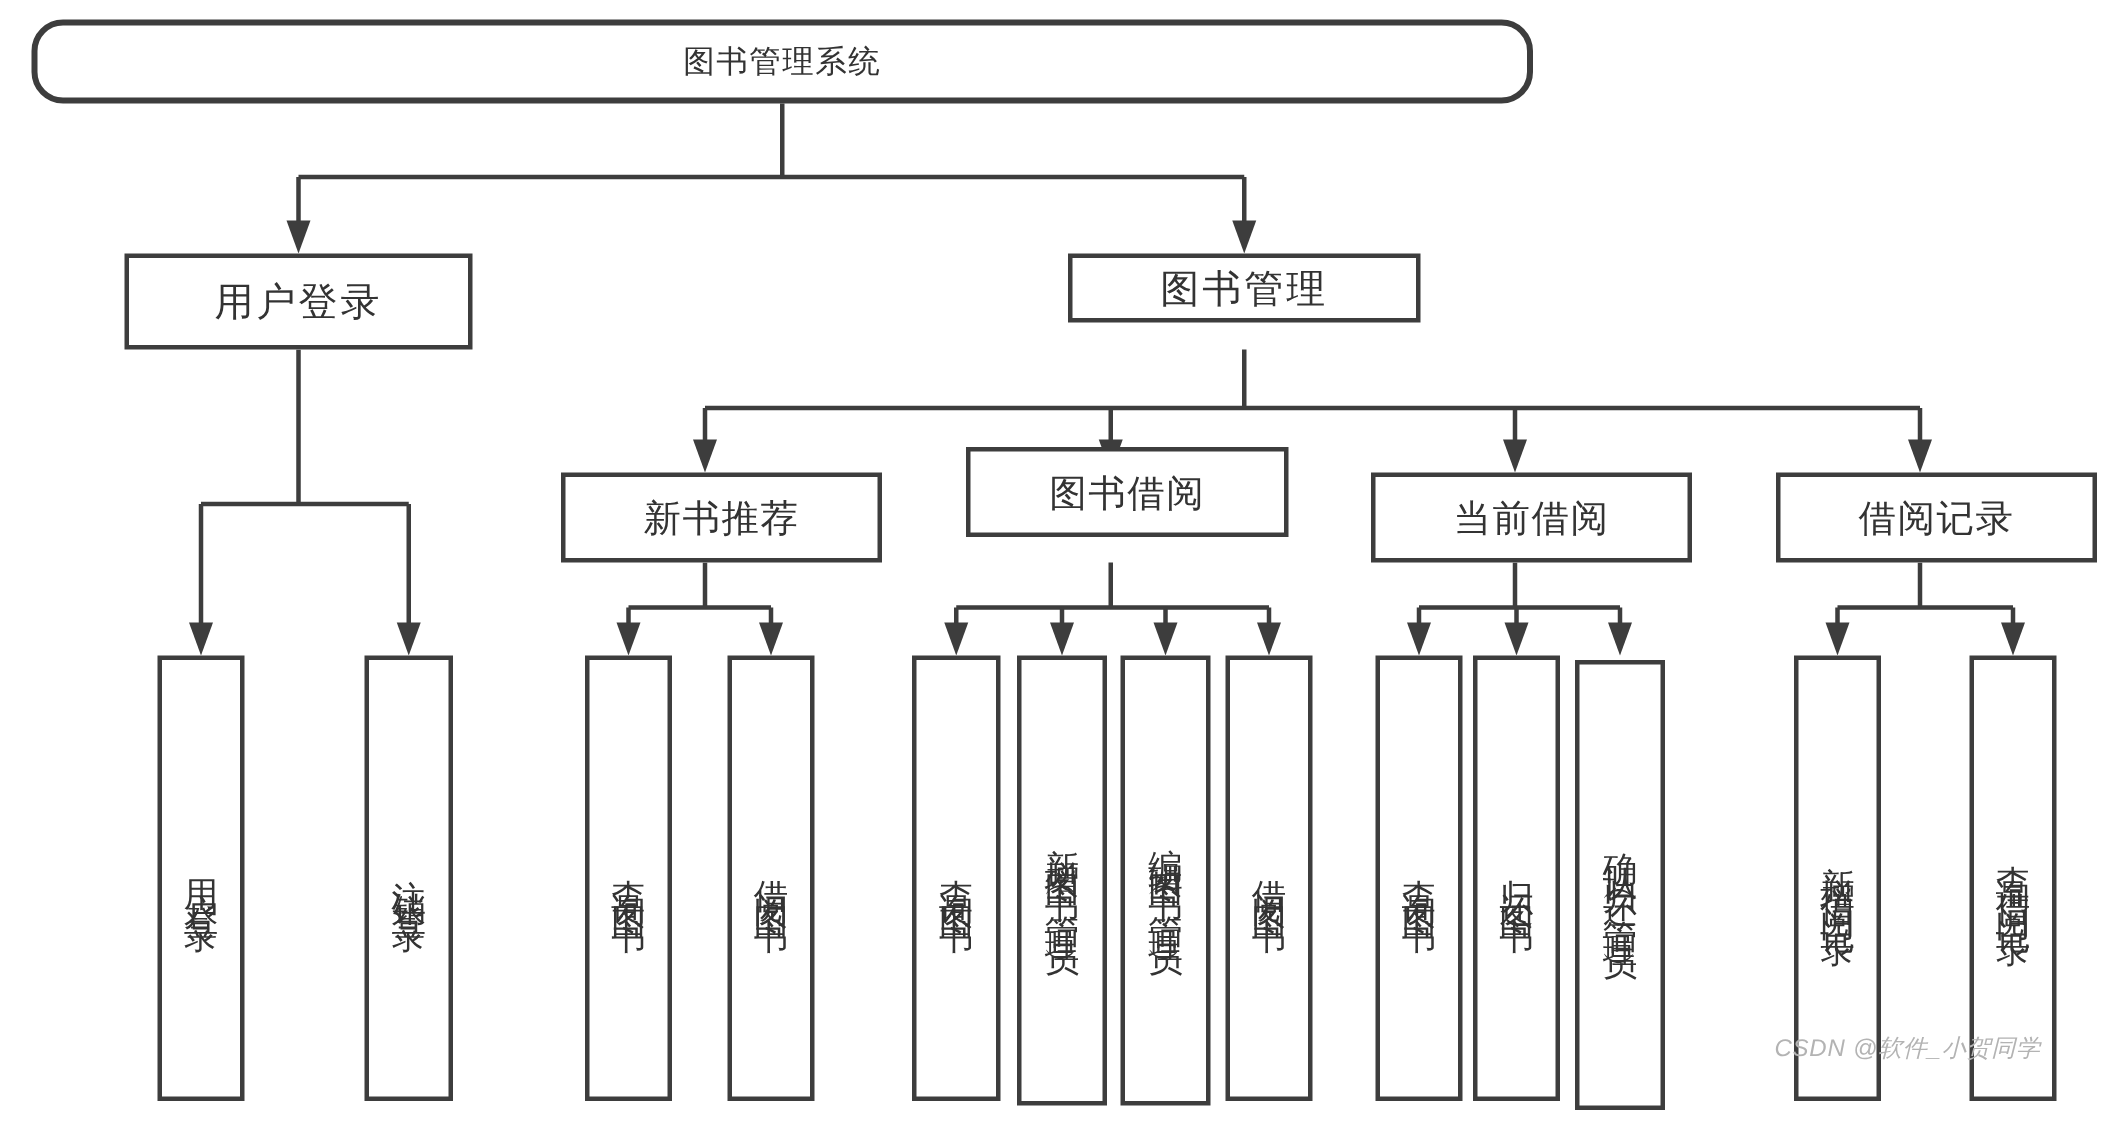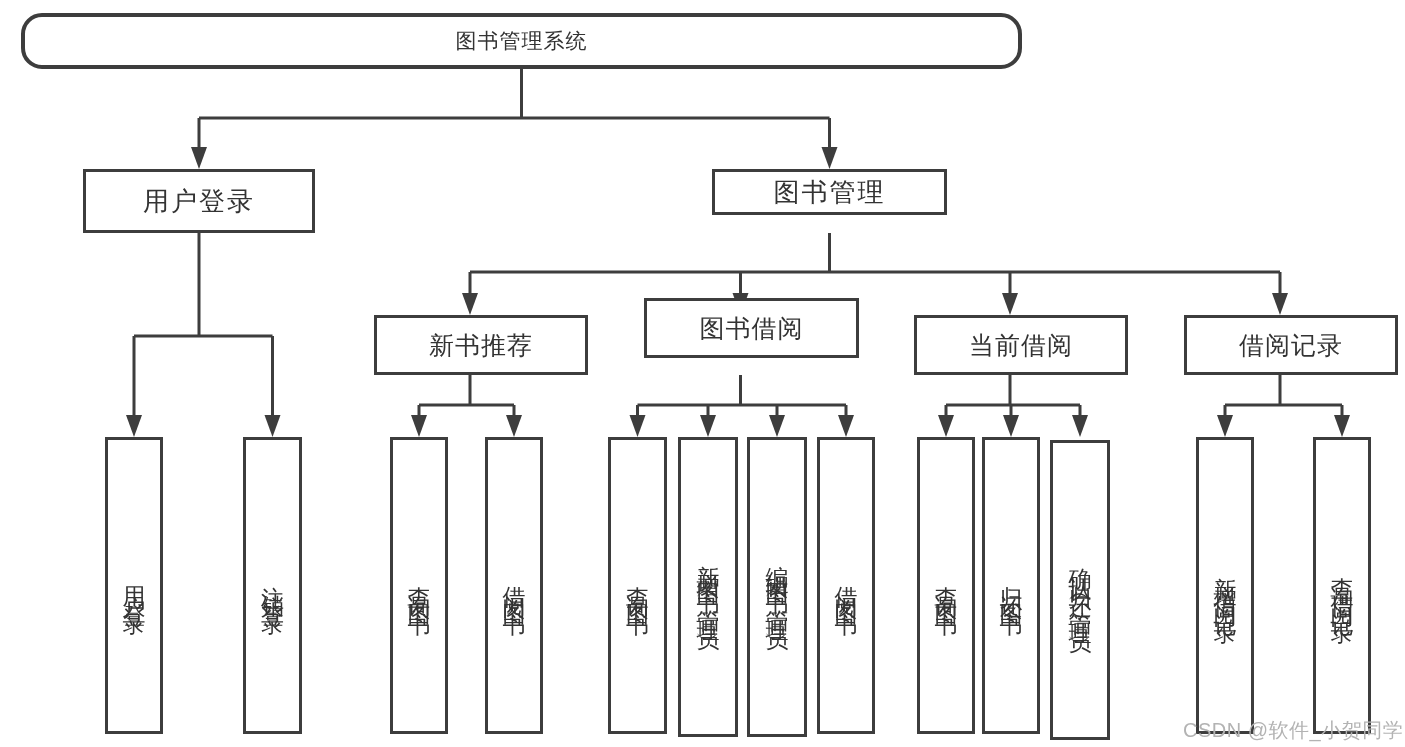--- a/index.html
+++ b/index.html
@@ -48,26 +48,27 @@
     writing-mode: vertical-rl;
     text-orientation: mixed;
     font-size: 23px;
     letter-spacing: 9px;
     white-space: normal;
     line-height: 1;
   }
   .watermark {
     position: absolute;
     left: 1183px;
-    top: 717px;
-    font-size: 20px;
+    top: 689px;
+    font-size: 16px;
     letter-spacing: 0.5px;
     color: var(--watermark, #b3b3b3);
     z-index: 5;
     white-space: nowrap;
+    font-style: italic;
   }
 </style>
 </head>
 <body>
 
 <div class="canvas">
 
   <svg class="connectors" width="1405" height="747" viewBox="0 0 1405 747" aria-hidden="true">
 
     <g>

